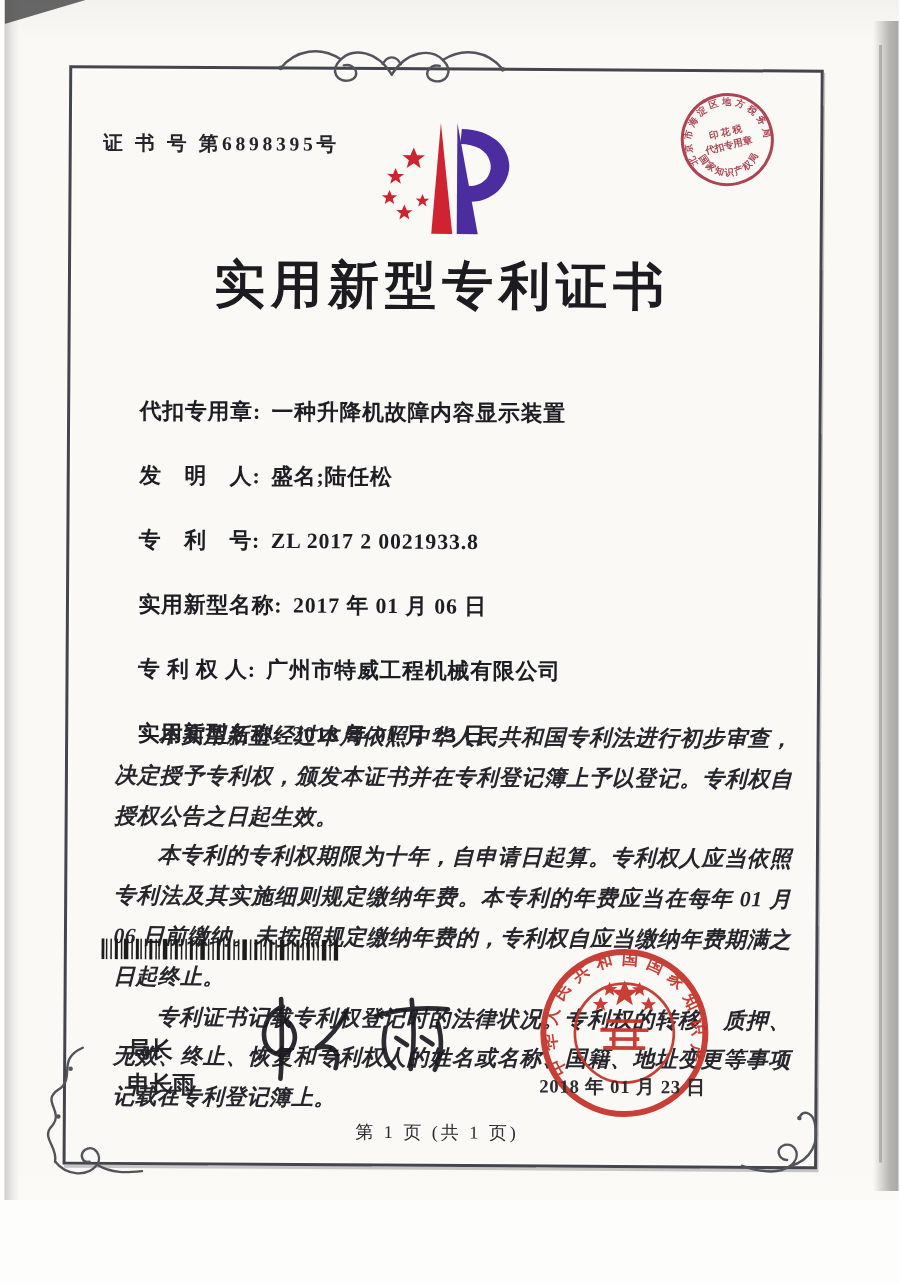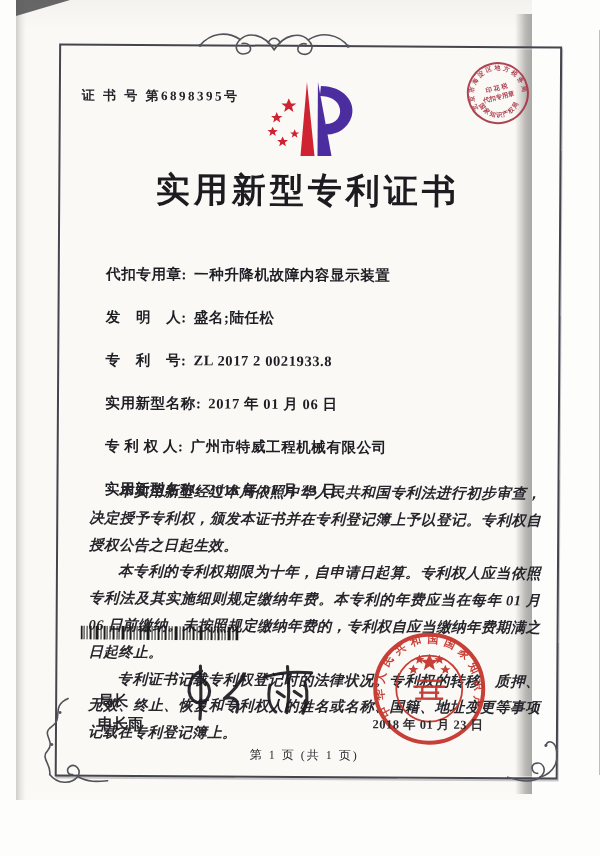--- a/index.html
+++ b/index.html
@@ -1,17 +1,17 @@
 <!DOCTYPE html>
 <html><head>
 <meta charset="utf-8">
 <style>
   html,body{margin:0;padding:0;width:600px;height:856px;overflow:hidden;background:#fdfdfc;
     font-family:"Liberation Serif","DejaVu Serif",serif;}
-  .paper{position:absolute;left:16px;top:0;width:516px;height:856px;
+  .paper{position:absolute;left:3px;top:0;width:596px;height:856px;
     background:linear-gradient(180deg,#f3f2ef 0,#faf9f5 30px,#faf9f5 780px,#fcfcfa 856px);}
   .edge-left{position:absolute;left:0;top:0;width:10px;height:800px;
     background:linear-gradient(90deg,#cfcecb,#ecebe7 55%,rgba(255,255,255,0));}
   .edge-right{position:absolute;right:0;top:14px;width:17px;height:780px;
     background:linear-gradient(90deg,rgba(255,255,255,0),#b7b6b3 65%,#a9a8a5);}
   .edge-line-right{position:absolute;left:583px;top:30px;width:2px;height:745px;background:#8d8d8b;opacity:.55;}
   .corner-mark{position:absolute;left:0;top:0;width:54px;height:16px;background:#4c4c4e;opacity:.85;
     clip-path:polygon(0 0,100% 0,0 100%);}
   .tilt{position:absolute;left:0;top:0;width:600px;height:856px;transform:rotate(.35deg);transform-origin:300px 400px;}
   .frame{position:absolute;left:41px;top:45px;width:499px;height:729px;border:2px solid #45454d;

